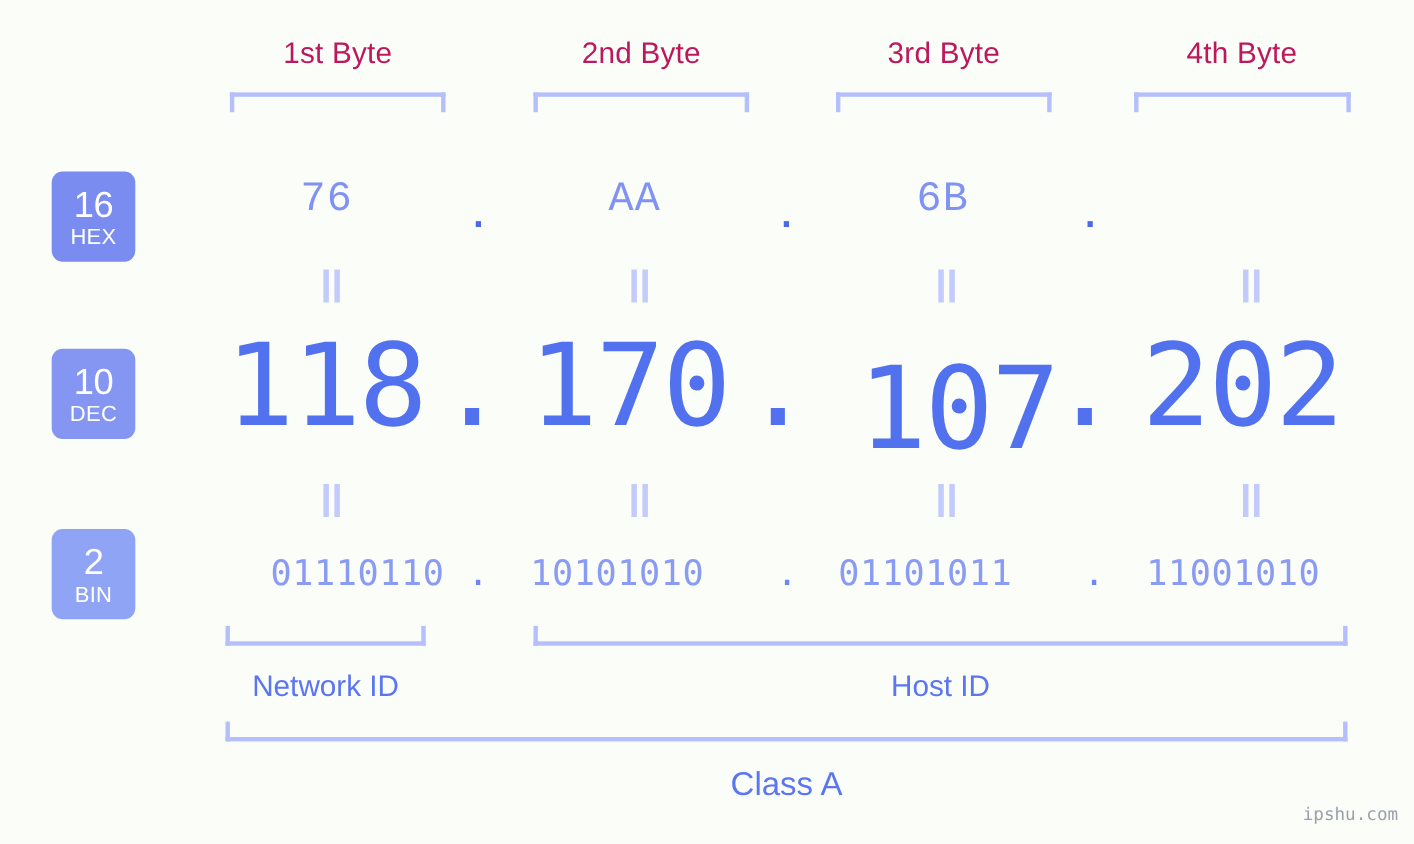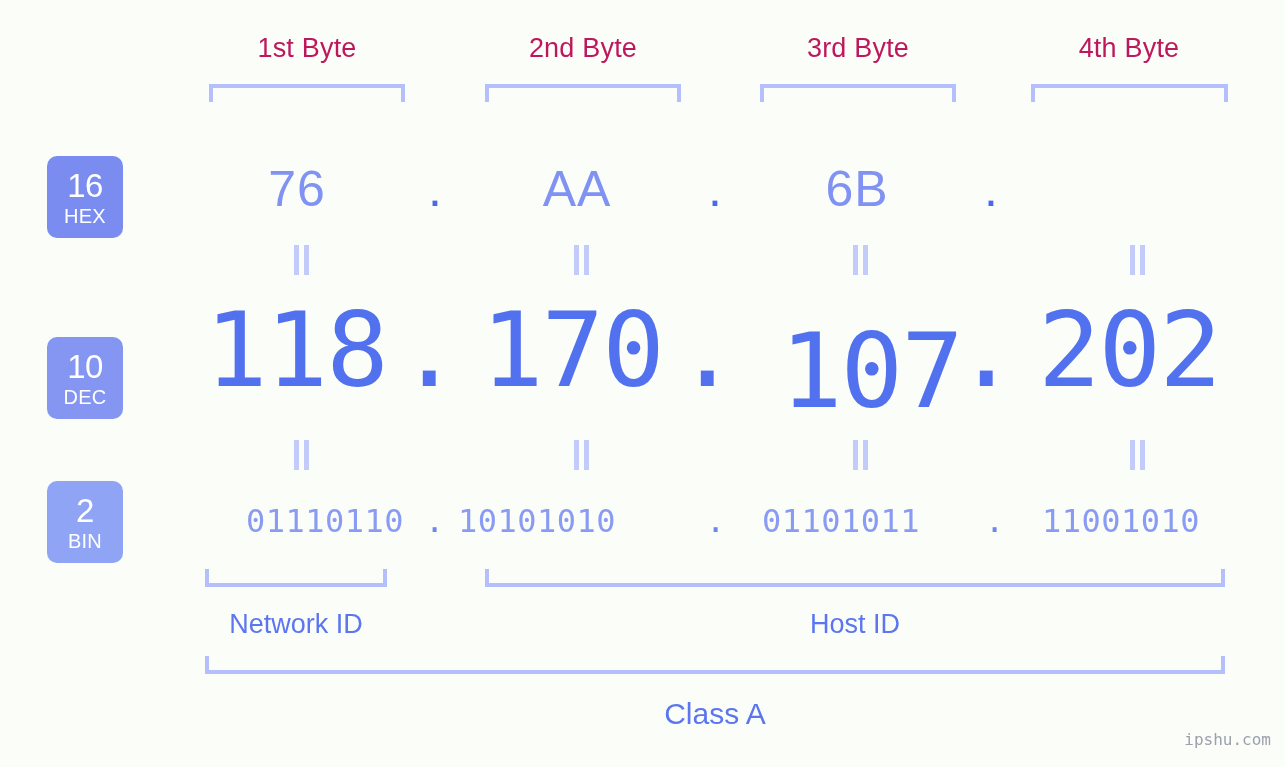--- a/index.html
+++ b/index.html
@@ -81,23 +81,23 @@
 
   .cell {
     position: absolute;
     text-align: center;
     white-space: nowrap;
   }
 
   
   .hex-val {
     width: 196px;
-    font-size: 50px;
+    font-size: 38px;
     color: #8193f2;
-    font-family: Liberation Sans, sans-serif;
+    font-family: Liberation Mono, monospace;
     letter-spacing: 1px;
   }
   .hex-dot {
     width: 28px;
     font-size: 50px;
     color: #4a68ea;
     font-family: "Liberation Sans", sans-serif;
   }
 
   
@@ -212,21 +212,21 @@
     </div>
   <div class="eqmark" style="left:847px; top:245px;">
       <i></i>
       <i></i>
     </div>
   <div class="eqmark" style="left:1124px; top:245px;">
       <i></i>
       <i></i>
     </div>
 
-  <div class="badge" style="top:317px; background:#8496f2;margin-top:20px;">
+  <div class="badge" style="top:317px; background:#8496f2;">
     <span class="num">10</span>
     <span class="nm">DEC</span>
   </div>
 
   <div class="cell dec-val" style="left:205px; top:289px;">118</div>
   <div class="cell dec-dot" style="left:398px; top:289px;">.</div>
   <div class="cell dec-val" style="left:481px; top:289px;">170</div>
   <div class="cell dec-dot" style="left:676px; top:289px;">.</div>
   <div class="cell dec-val" style="left:780px; top:289px;margin-top:21px;">107</div>
   <div class="cell dec-dot" style="left:955px; top:289px;">.</div>
@@ -249,21 +249,21 @@
       <i></i>
     </div>
 
   <div class="badge" style="top:481px; background:#8fa4f5;">
     <span class="num">2</span>
     <span class="nm">BIN</span>
   </div>
 
   <div class="cell bin-val" style="left:202px; top:502px;margin-left:44px;">01110110</div>
   <div class="cell bin-dot" style="left:425px; top:502px;">.</div>
-  <div class="cell bin-val" style="left:458px; top:502px;">10101010</div>
+  <div class="cell bin-val" style="left:482px; top:502px;">10101010</div>
   <div class="cell bin-dot" style="left:706px; top:502px;">.</div>
   <div class="cell bin-val" style="left:762px; top:502px;">01101011</div>
   <div class="cell bin-dot" style="left:985px; top:502px;">.</div>
   <div class="cell bin-val" style="left:1042px; top:502px;">11001010</div>
 
   <div class="bracket-up" style="left:205px; top:569px; width:182px;"></div>
   <div class="bracket-up" style="left:485px; top:569px; width:740px;"></div>
 
   <div class="section-caption" style="left:205px; top:609px; width:182px;">Network ID</div>
   <div class="section-caption" style="left:485px; top:609px; width:740px;">Host ID</div>

